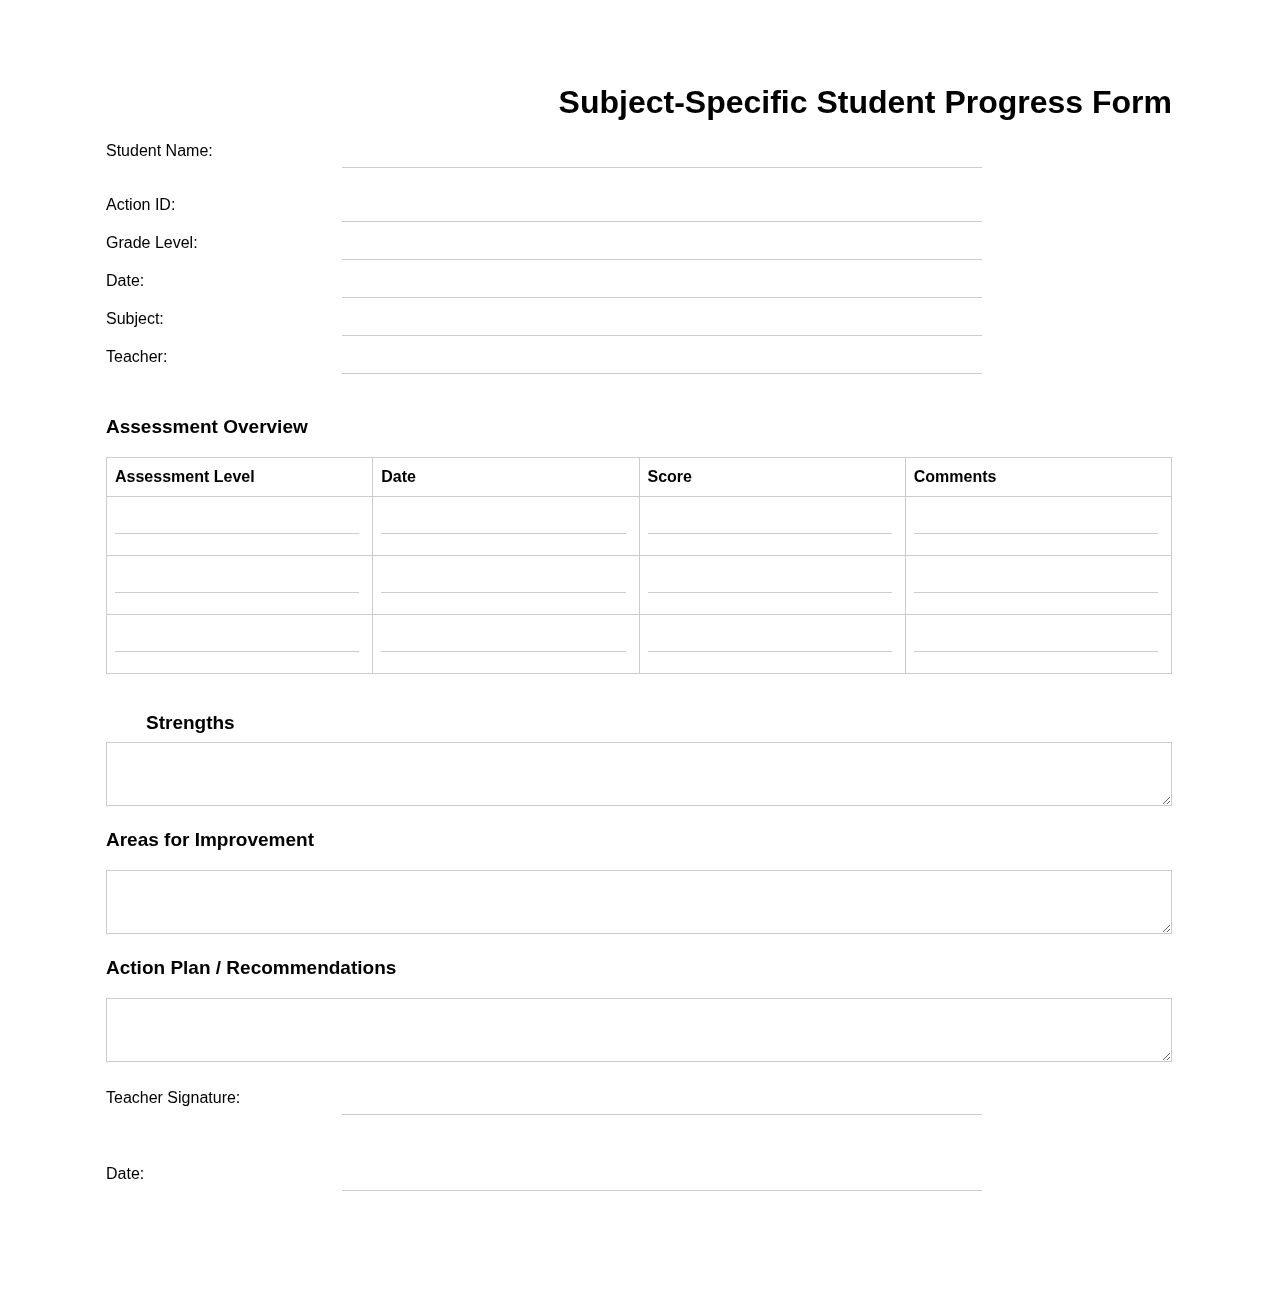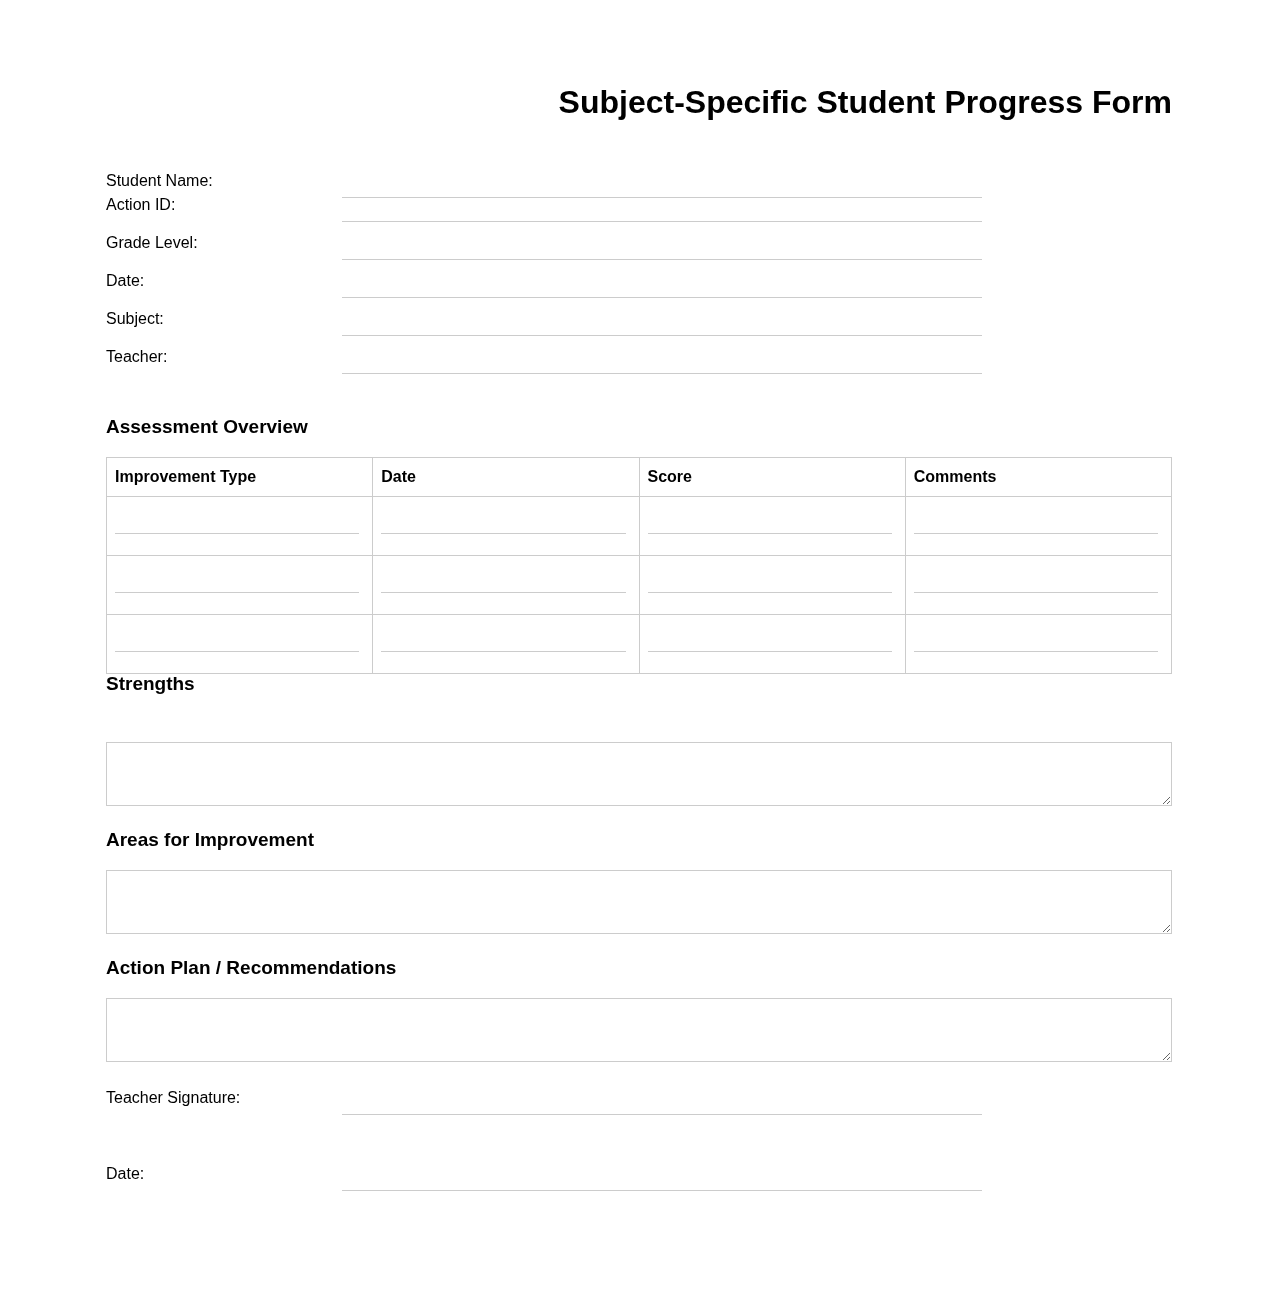--- a/index.html
+++ b/index.html
@@ -40,21 +40,21 @@
       border: 1px solid #cccccc; resize: vertical; padding: 4px; margin: 0;
       font-family: "Liberation Sans", sans-serif; font-size: 14px; background: #fff;
     }
   </style>
 </head>
 <body>
 
 <div class="page">
   <h1>Subject-Specific Student Progress Form</h1>
 
-  <div class="field" style="top:171px;">
+  <div class="field" style="top:141px;">
     <span class="lbl">Student Name:</span>
     <input class="inp" type="text" value="" style="">
   </div>
   <div class="field" style="top:195px;">
     <span class="lbl">Action ID:</span>
     <input class="inp" type="text" value="" style="">
   </div>
   <div class="field" style="top:233px;">
     <span class="lbl">Grade Level:</span>
     <input class="inp" type="text" value="" style="">
@@ -70,21 +70,21 @@
   <div class="field" style="top:347px;">
     <span class="lbl">Teacher:</span>
     <input class="inp" type="text" value="" style="">
   </div>
 
   <h2 style="top:412px;">Assessment Overview</h2>
 
   <table class="assess">
     <thead>
       <tr>
-        <th>Improvement Type</th>
+        <th>Assessment Level</th>
         <th>Date</th>
         <th>Score</th>
         <th>Comments</th>
       </tr>
     </thead>
     <tbody>
       <tr>
         <td>
             <input class="cell-inp" type="text" value="" style="">
           </td>
@@ -122,21 +122,21 @@
         <td>
             <input class="cell-inp" type="text" value="" style="">
           </td>
         <td>
             <input class="cell-inp" type="text" value="" style="">
           </td>
       </tr>
     </tbody>
   </table>
 
-  <h2 style="top:669px;">Strengths</h2>
+  <h2 style="top:708px;margin-left:40px;">Strengths</h2>
   <textarea class="ta" style="top: 742px;"></textarea>
 
   <h2 style="top:825px;">Areas for Improvement</h2>
   <textarea class="ta" style="top: 870px;"></textarea>
 
   <h2 style="top:953px;">Action Plan / Recommendations</h2>
   <textarea class="ta" style="top: 998px;"></textarea>
 
   <div class="field" style="top:1088px;">
     <span class="lbl">Teacher Signature:</span>

